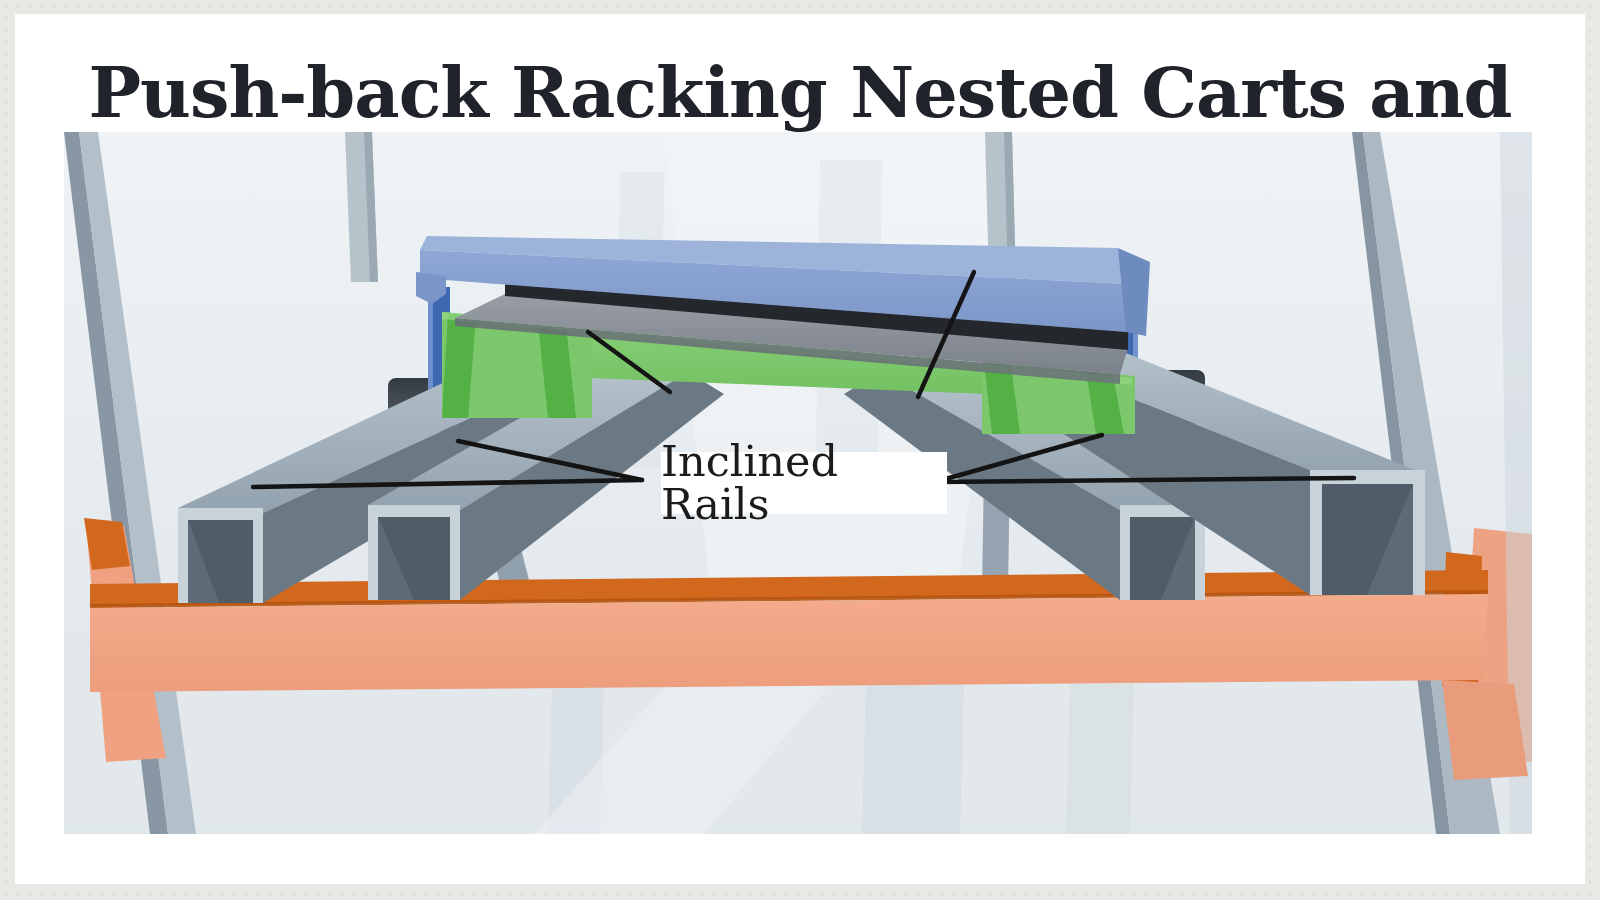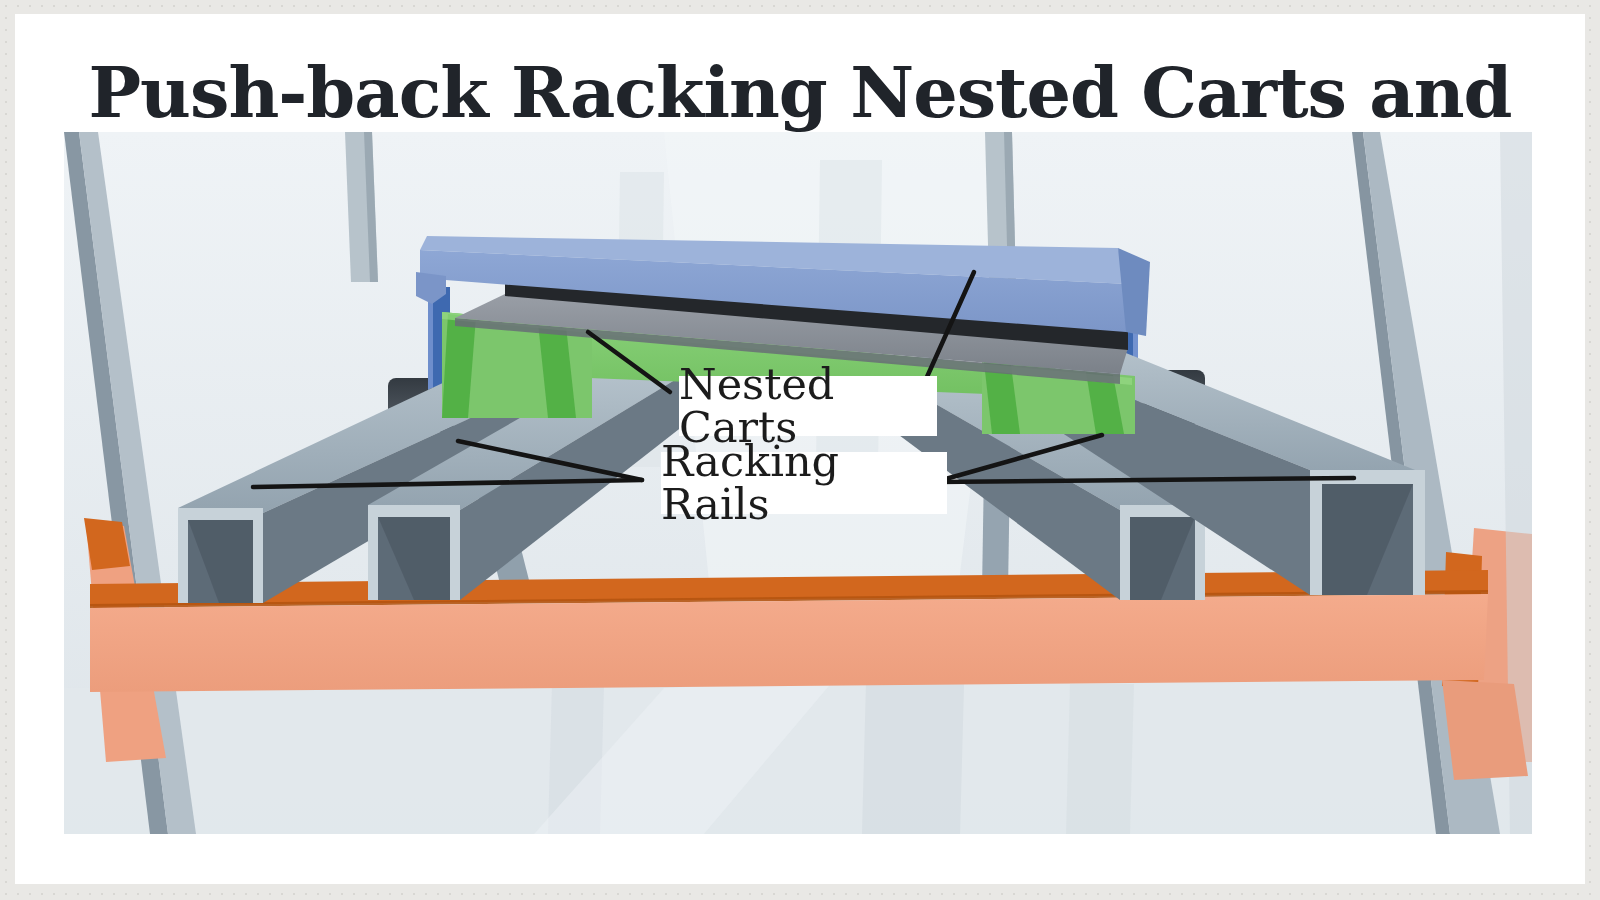--- a/index.html
+++ b/index.html
@@ -191,17 +191,16 @@
           <line x1="524" y1="200" x2="606" y2="260"></line>
           <line x1="910" y1="140" x2="854" y2="265"></line>
           <line x1="189" y1="355" x2="578" y2="348"></line>
           <line x1="394" y1="309" x2="578" y2="348"></line>
           <line x1="871" y1="350" x2="1038" y2="303"></line>
           <line x1="871" y1="350" x2="1290" y2="346"></line>
         </g>
       </svg>
     </div>
 
-    <div class="callout callout-nested">Nested Carts</div>
-    <div class="callout callout-inclined">Racking Rails</div>
+    <div class="callout callout-inclined">Inclined Rails</div>
 
   </div>
 </div>
 
 </body></html>

